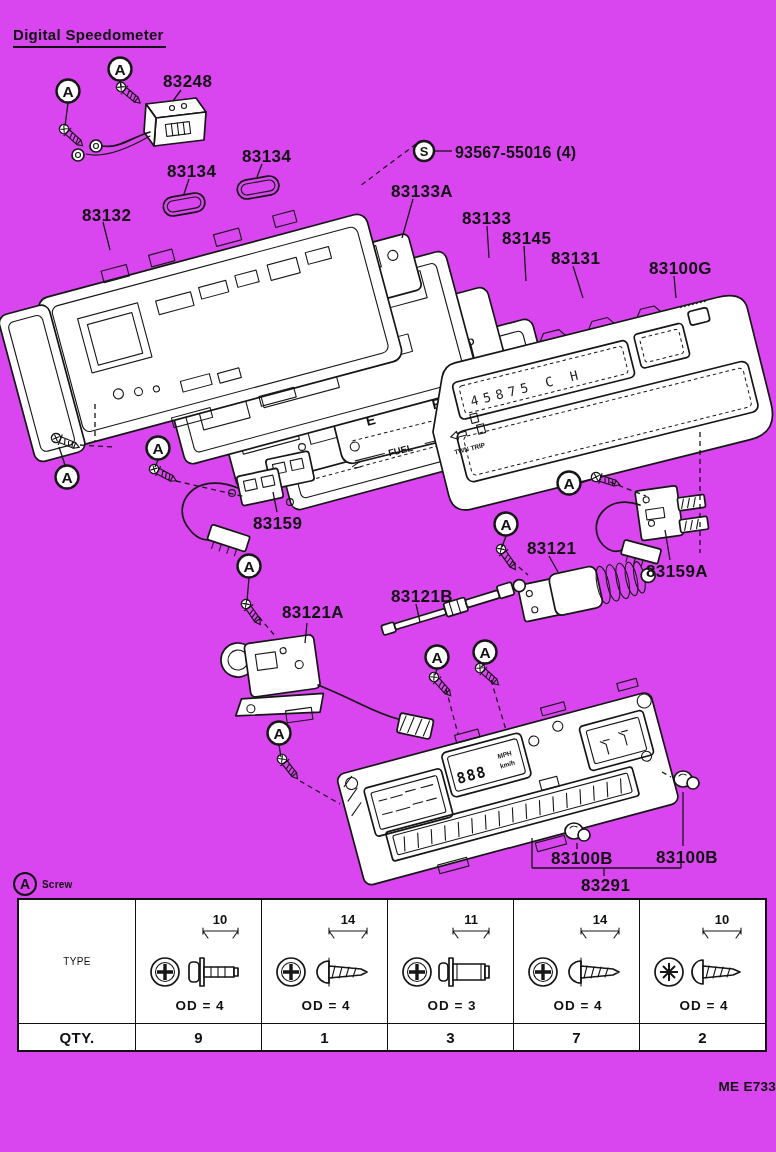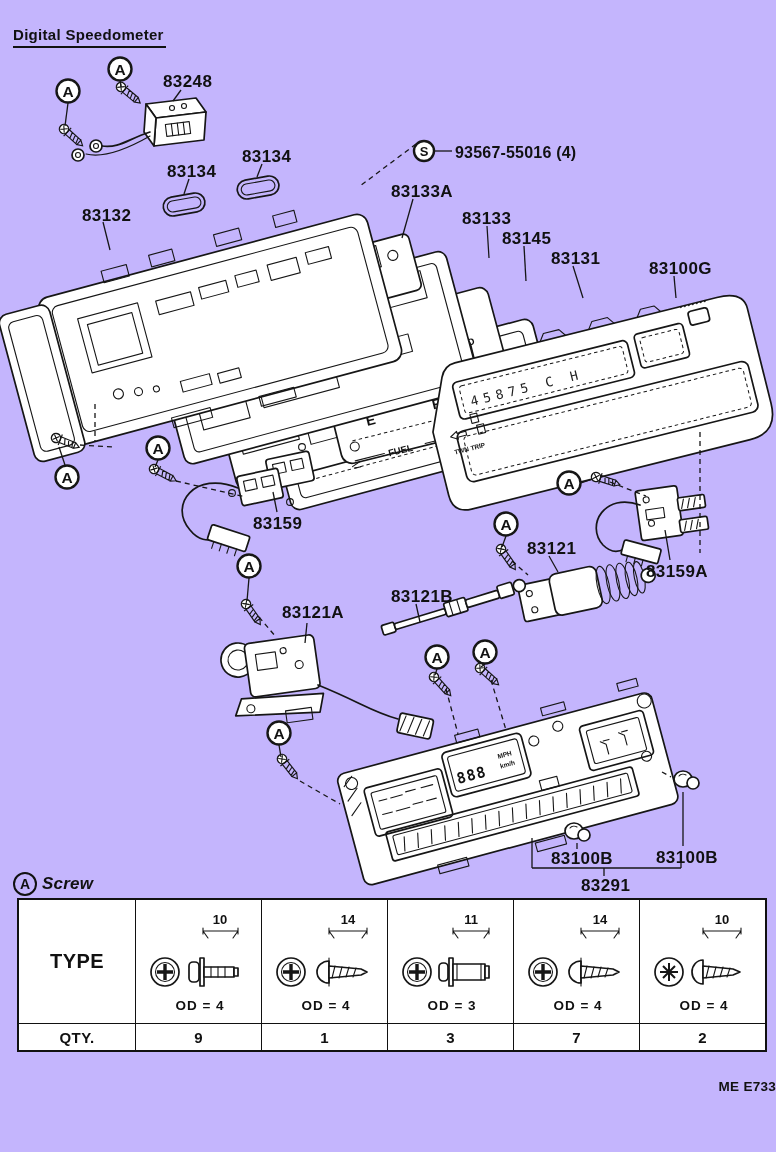--- a/index.html
+++ b/index.html
@@ -1,17 +1,17 @@
 <!DOCTYPE html>
 <html><head>
 <meta charset="utf-8">
 <style>
   html,body{margin:0;padding:0;background:#fff;}
   body{width:776px;height:1152px;position:relative;font-family:"Liberation Sans",sans-serif;color:#111;}
-  .page{position:absolute;inset:0;background:#c4b5fd;overflow:hidden;padding-left:16px;}
+  .page{position:absolute;inset:0;background:#d946ef;overflow:hidden;padding-left:16px;}
   .title{position:absolute;left:13px;top:26px;font-size:15px;font-weight:700;letter-spacing:.3px;
          border-bottom:2.4px solid #111;padding:0 2px 3px 0;}
   svg.art{position:absolute;left:0;top:0;}
   
   .ln{fill:none;stroke:#161616;stroke-width:1.7;stroke-linejoin:round;stroke-linecap:round;}
   .lw{fill:#fff;stroke:#161616;stroke-width:1.7;stroke-linejoin:round;stroke-linecap:round;}
   .tn{fill:none;stroke:#161616;stroke-width:1.1;stroke-linejoin:round;stroke-linecap:round;}
   .ld{fill:none;stroke:#161616;stroke-width:1.3;}
   .dash{fill:none;stroke:#161616;stroke-width:1.3;stroke-dasharray:5 4;}
   .dot{fill:none;stroke:#161616;stroke-width:1.2;stroke-dasharray:1.5 2.6;}
@@ -24,27 +24,27 @@
   .mkc{fill:#fff;stroke:#161616;stroke-width:2.4;}
   .ttxt{font:700 9.5px "Liberation Sans",sans-serif;fill:#111;}
   .utxt{font:700 6.5px "Liberation Sans",sans-serif;fill:#111;}
   .etxt{font:700 14px "Liberation Sans",sans-serif;fill:#111;}
   .lcd{font:400 13px "DejaVu Sans Mono",monospace;fill:#222;letter-spacing:5px;}
   .seg{font:700 15px "DejaVu Sans Mono",monospace;fill:#111;letter-spacing:1px;}
   
   .legend{position:absolute;left:13px;top:872px;display:flex;align-items:center;gap:5px;}
   .legend .circ{width:20px;height:20px;border:2.3px solid #111;border-radius:50%;display:flex;
                 align-items:center;justify-content:center;font-size:14px;font-weight:700;}
-  .legend .ltxt{font-size:17px;font-weight:700;letter-spacing:.2px;font-style:italic;}
+  .legend .ltxt{font-size:10px;font-weight:700;letter-spacing:.2px;}
   
   table.screws{position:absolute;left:17px;top:898px;border-collapse:collapse;table-layout:fixed;
                background:#fff;}
   table.screws td{border:1.7px solid #111;text-align:center;vertical-align:middle;padding:0;}
   table.screws{border:2.8px solid #111;}
-  td.hd{font-size:20px;font-weight:700;letter-spacing:.4px;width:116px;}
+  td.hd{font-size:10px;font-weight:400;letter-spacing:.4px;width:116px;}
   td.cell{width:125px;}
   tr.r-type td{height:121px;}
   tr.r-part td{height:27px;font-size:14.5px;font-weight:700;letter-spacing:.2px;}
   tr.r-qty td{height:26px;font-size:15px;font-weight:700;}
   .odt{font:700 13.5px "Liberation Sans",sans-serif;fill:#111;letter-spacing:1px;text-anchor:middle;}
   .dimt{font:700 13px "Liberation Sans",sans-serif;fill:#111;text-anchor:middle;}
   .footer-code{position:absolute;left:593px;top:1079px;width:198px;text-align:right;
                font-size:13.5px;font-weight:700;letter-spacing:.3px;}
 </style>
 </head>

